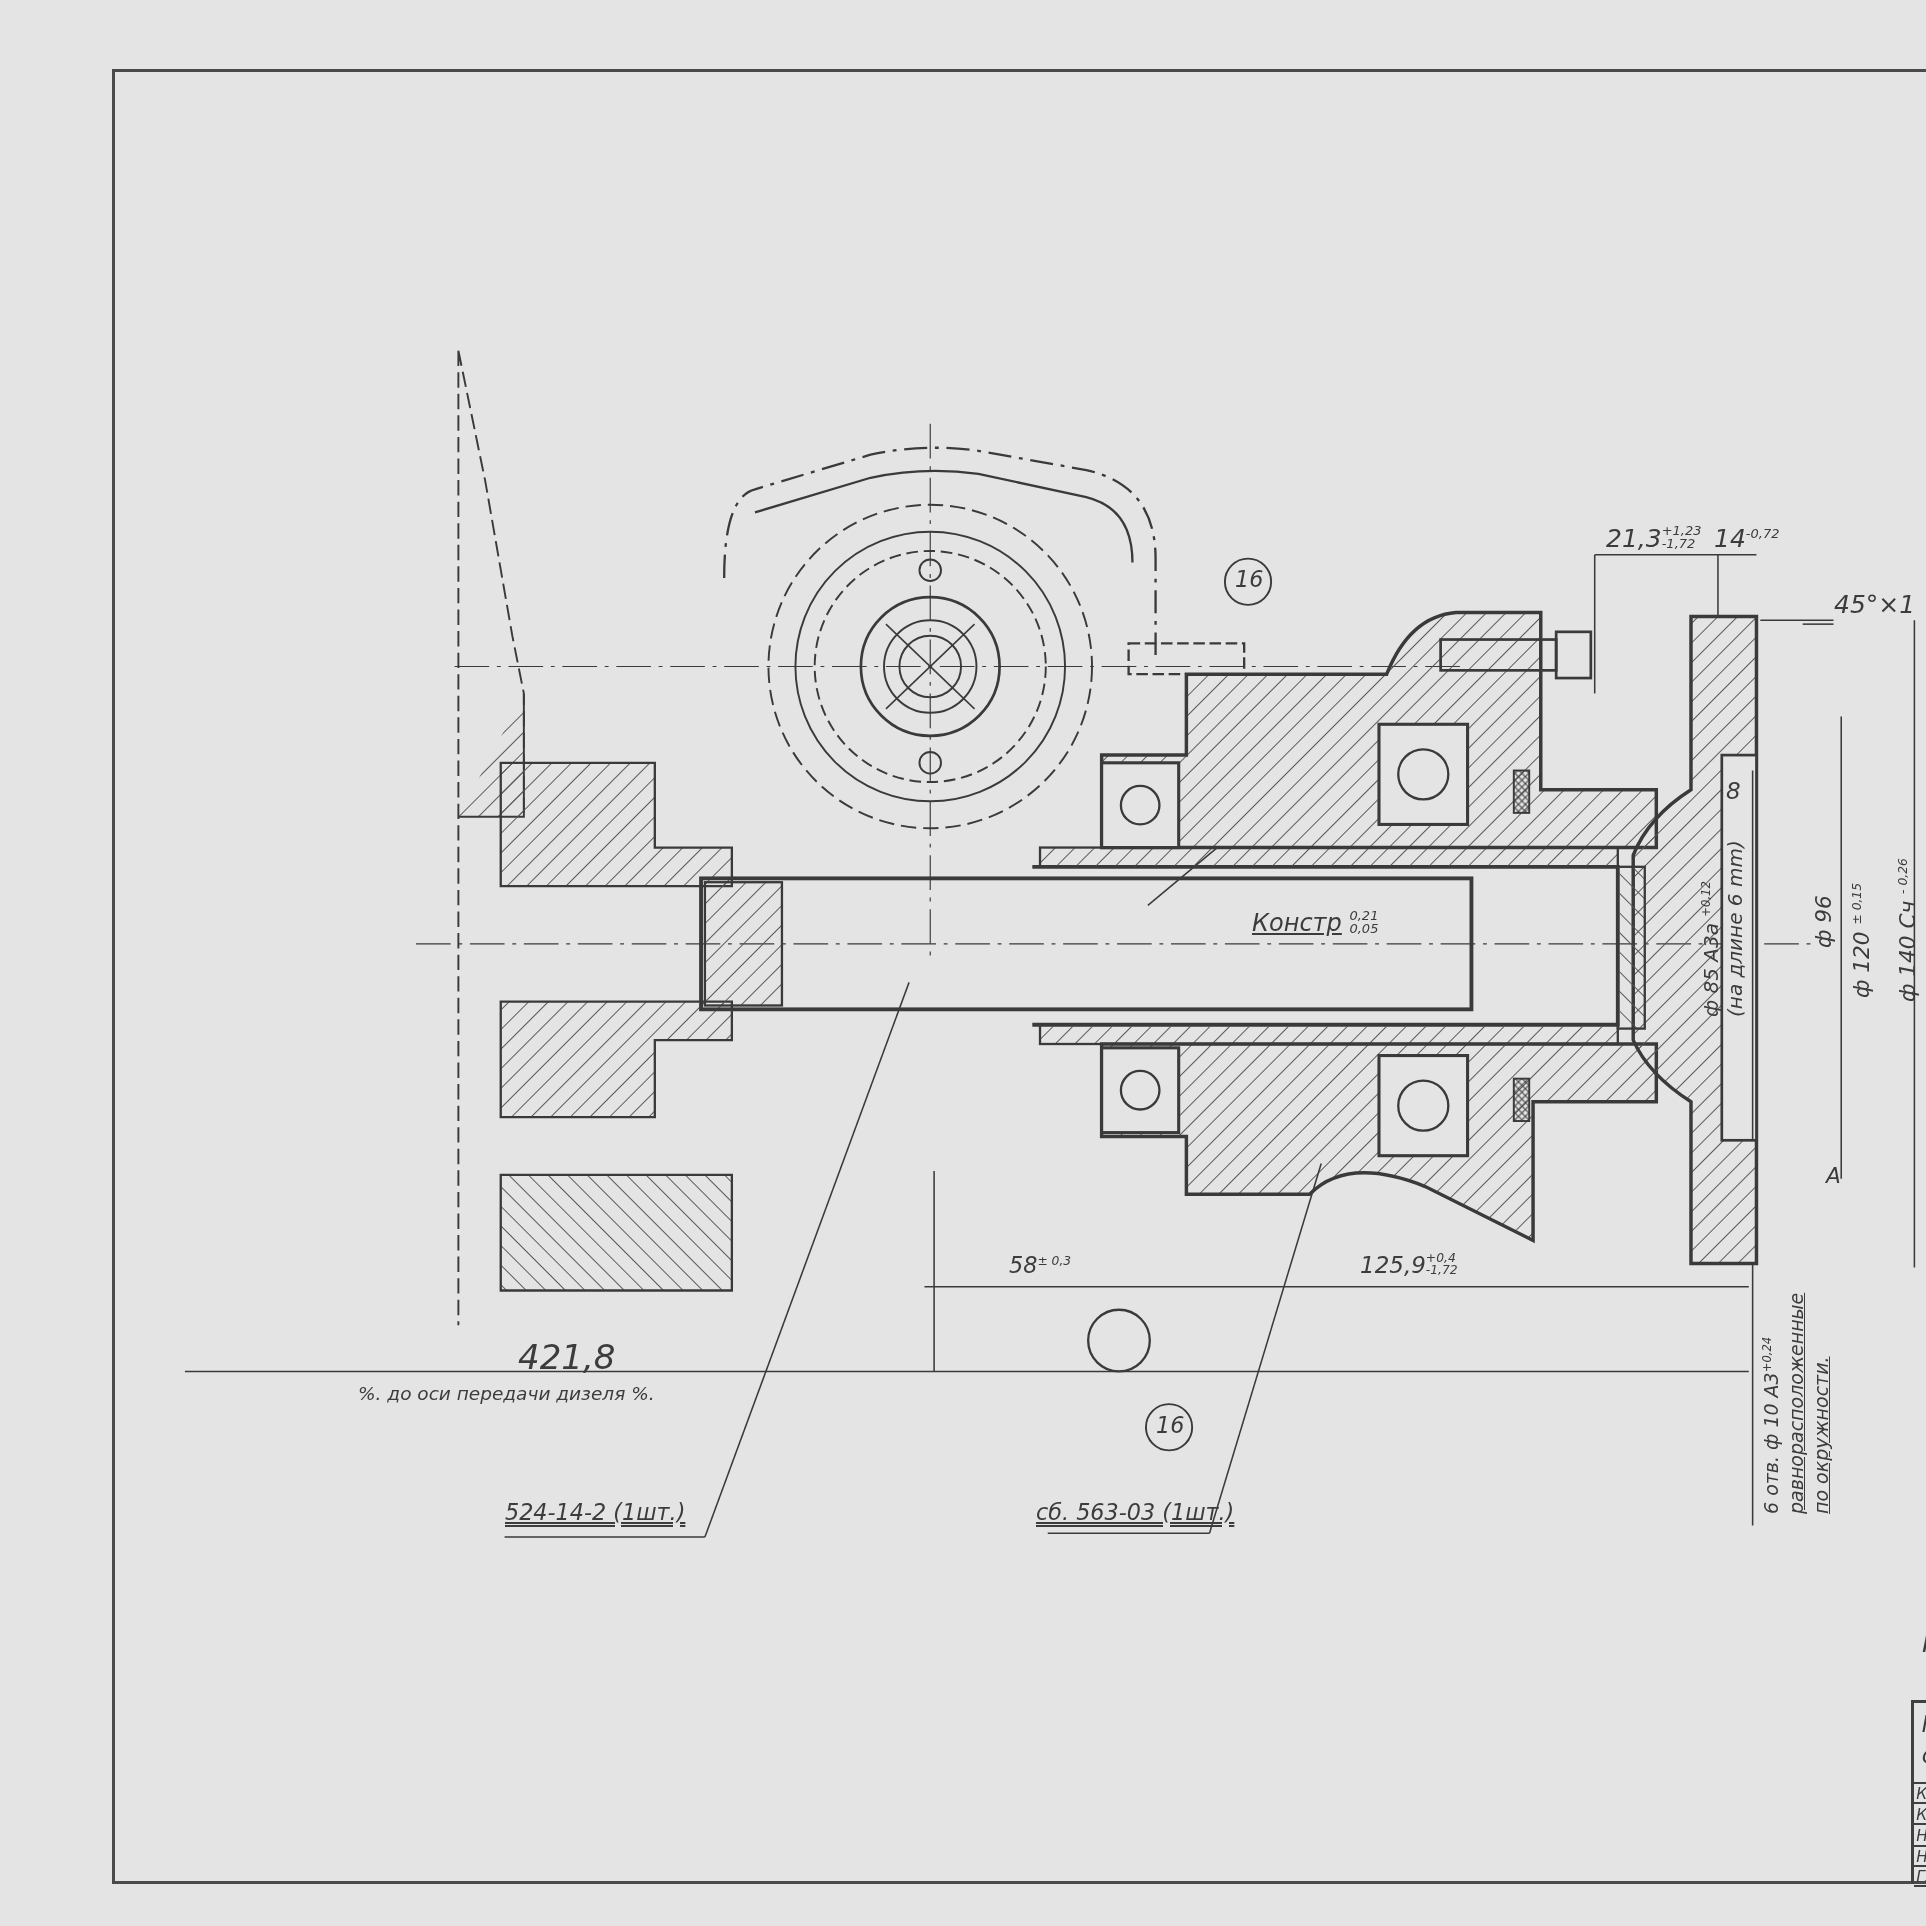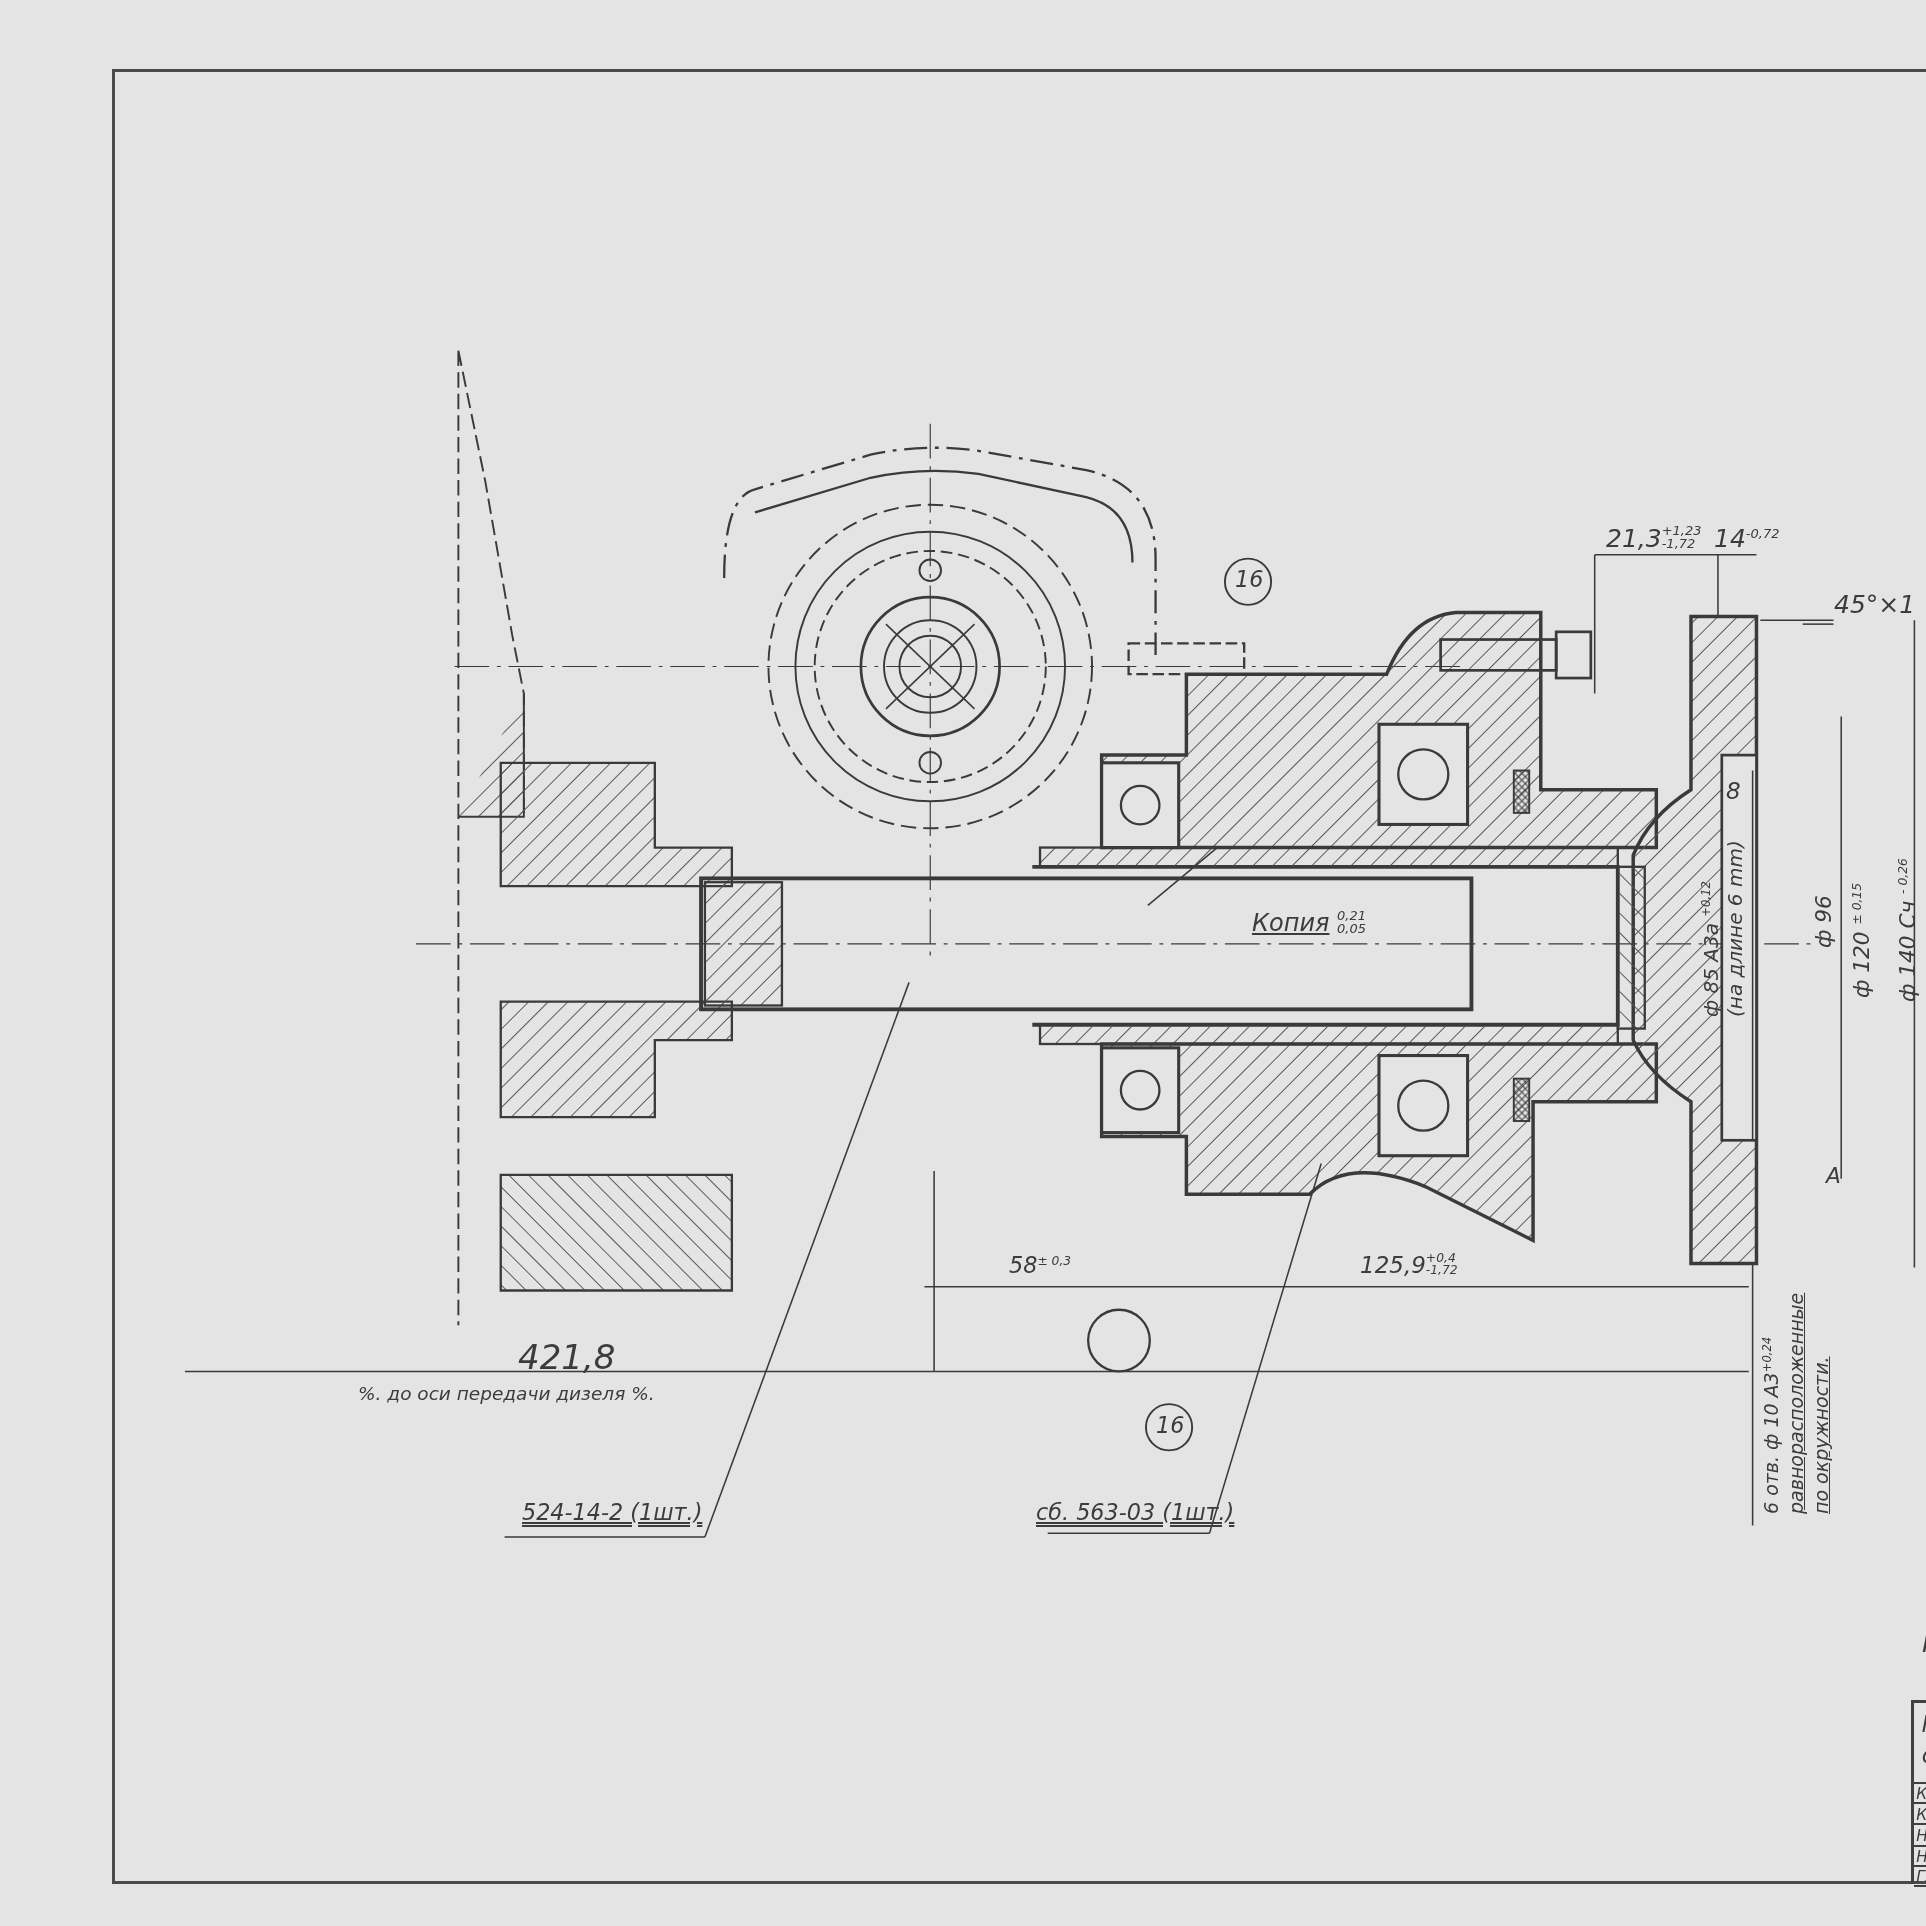--- a/index.html
+++ b/index.html
@@ -126,21 +126,21 @@
 
   <span class="hand" style="left:1606px;top:524px;font-size:25px;">
     <span>21,3</span><sup style="font-size:13px;line-height:1;display:inline-block;vertical-align:top;"><span>+1,23</span><br><span>-1,72</span></sup>
   </span>
   <span class="hand" style="left:1714px;top:524px;font-size:25px;">
     <span>14</span><sup style="font-size:13px;">-0,72</sup>
   </span>
   <span class="hand" style="left:1834px;top:570px;font-size:25px;margin-top:20px;">45°×1</span>
 
   <span class="hand" style="left:1252px;top:909px;font-size:24px;">
-    <span style="text-decoration:underline;">Копия</span>
+    <span style="text-decoration:underline;">Констр</span>
     <sup style="font-size:13px;display:inline-block;line-height:1;vertical-align:top;"><span>0,21</span><br><span>0,05</span></sup>
   </span>
 
   <span class="hand" style="left:1726px;top:778px;font-size:23px;">8</span>
 
   <div class="hand" style="left:1699px;top:1017px;font-size:20px;transform:rotate(-90deg);transform-origin:left top;">
     <span>ф 85 А3а</span> <sup style="font-size:11.6px;">+0,12</sup><br>
     <span>(на длине 6 mm)</span>
   </div>
   <div class="hand" style="left:1811px;top:948px;font-size:21.6px;transform:rotate(-90deg);transform-origin:left top;">ф 96</div>
@@ -162,21 +162,21 @@
 
   <span class="hand" style="left:518px;top:1337px;font-size:34px;">421,8</span>
   <span class="hand" style="left:358px;top:1383px;font-size:18.5px;">%. до оси передачи дизеля %.</span>
 
   <div class="hand" style="left:1755px;top:1514px;font-size:19px;line-height:25px;transform:rotate(-90deg);transform-origin:left top;">
     <span>6 отв. ф 10 А3</span><sup style="font-size:11.6px;">+0,24</sup><br>
     <span style="text-decoration:underline;">равнорасположенные</span><br>
     <span style="text-decoration:underline;">по окружности.</span>
   </div>
 
-  <span class="hand" style="left:522px;top:1499px;font-size:22.3px;text-decoration:underline double;">524-14-2 (1шт.)</span>
+  <span class="hand" style="left:505px;top:1499px;font-size:22.3px;text-decoration:underline double;">524-14-2 (1шт.)</span>
   <span class="hand" style="left:1036px;top:1499px;font-size:22.3px;text-decoration:underline double;">сб. 563-03 (1шт.)</span>
 
   <span class="hand" style="left:1922px;top:1628px;font-size:25.4px;">Копия снята с черт. завода 77 м.тр.м. № сб. 563-00-1.</span>
 
   <div class="tb">
     <div class="cell" style="left:0;top:0;width:243px;height:81px;">
       <div class="txt" style="left:7.7px;top:7.7px;font-size:22.3px;">М/П бот д/Мурмана.</div>
       <div class="txt" style="left:7.7px;top:39px;font-size:22.3px;">с двигат. 3-Д-6.</div>
     </div>
 

